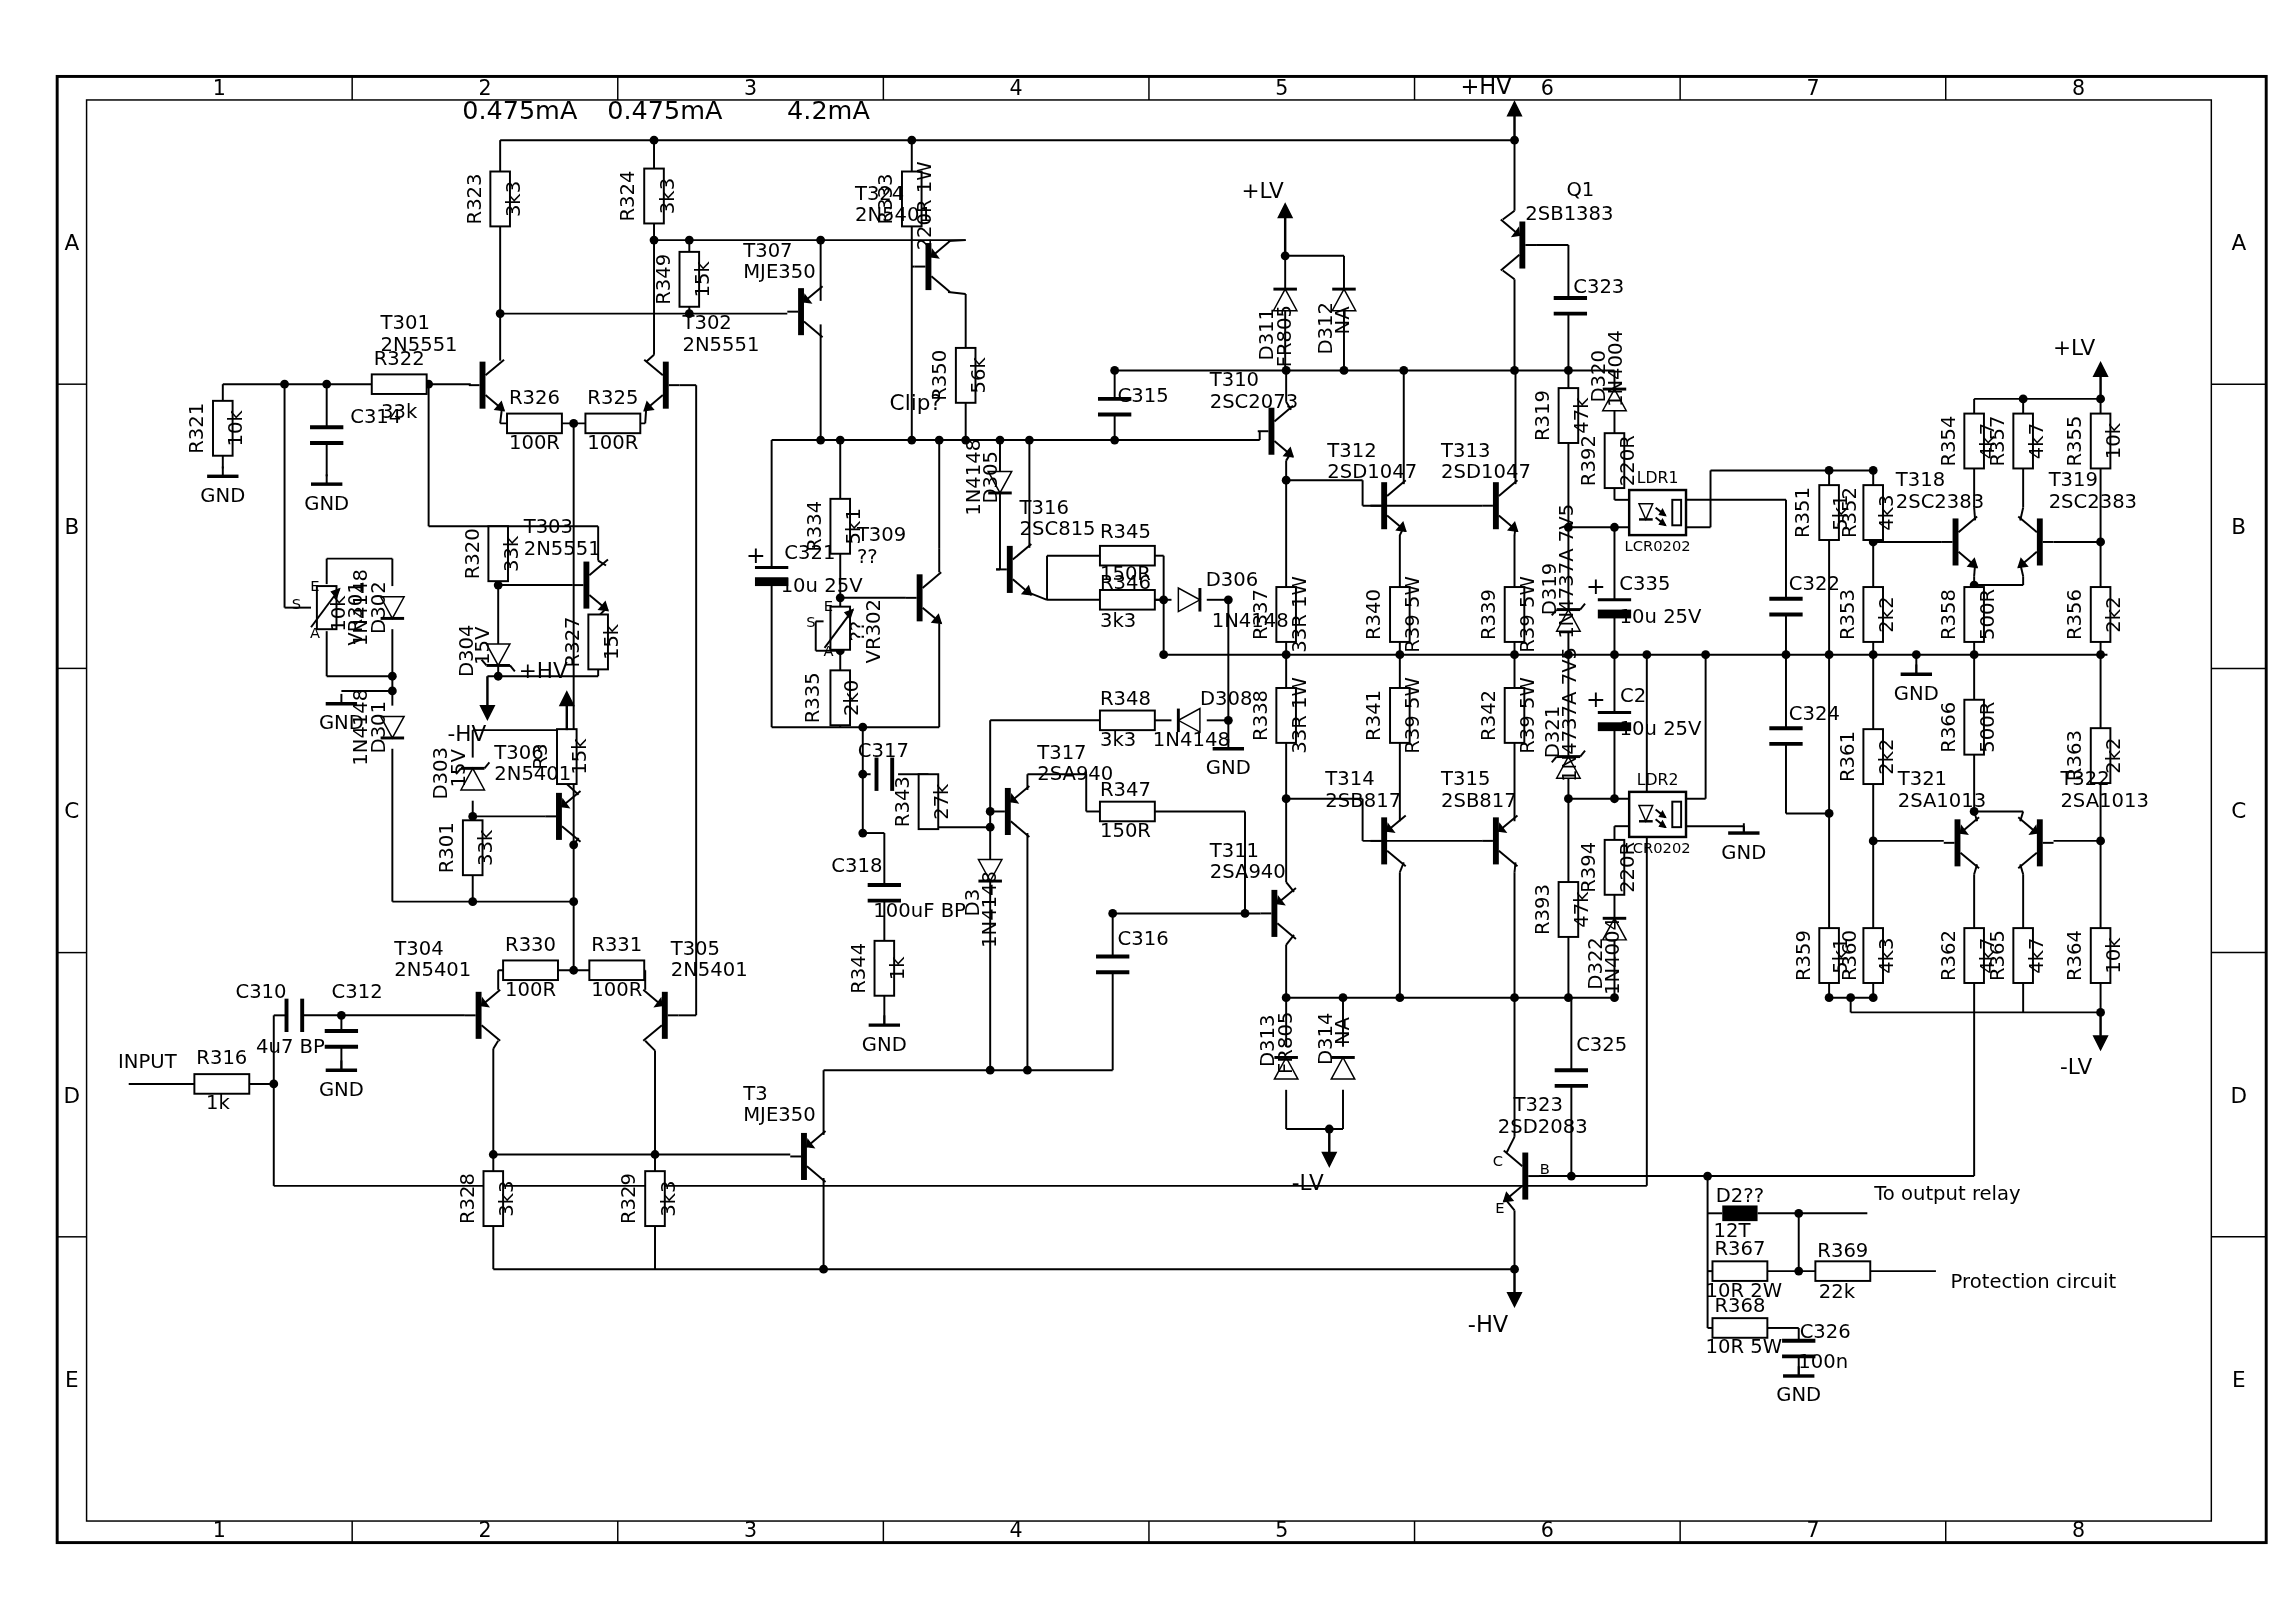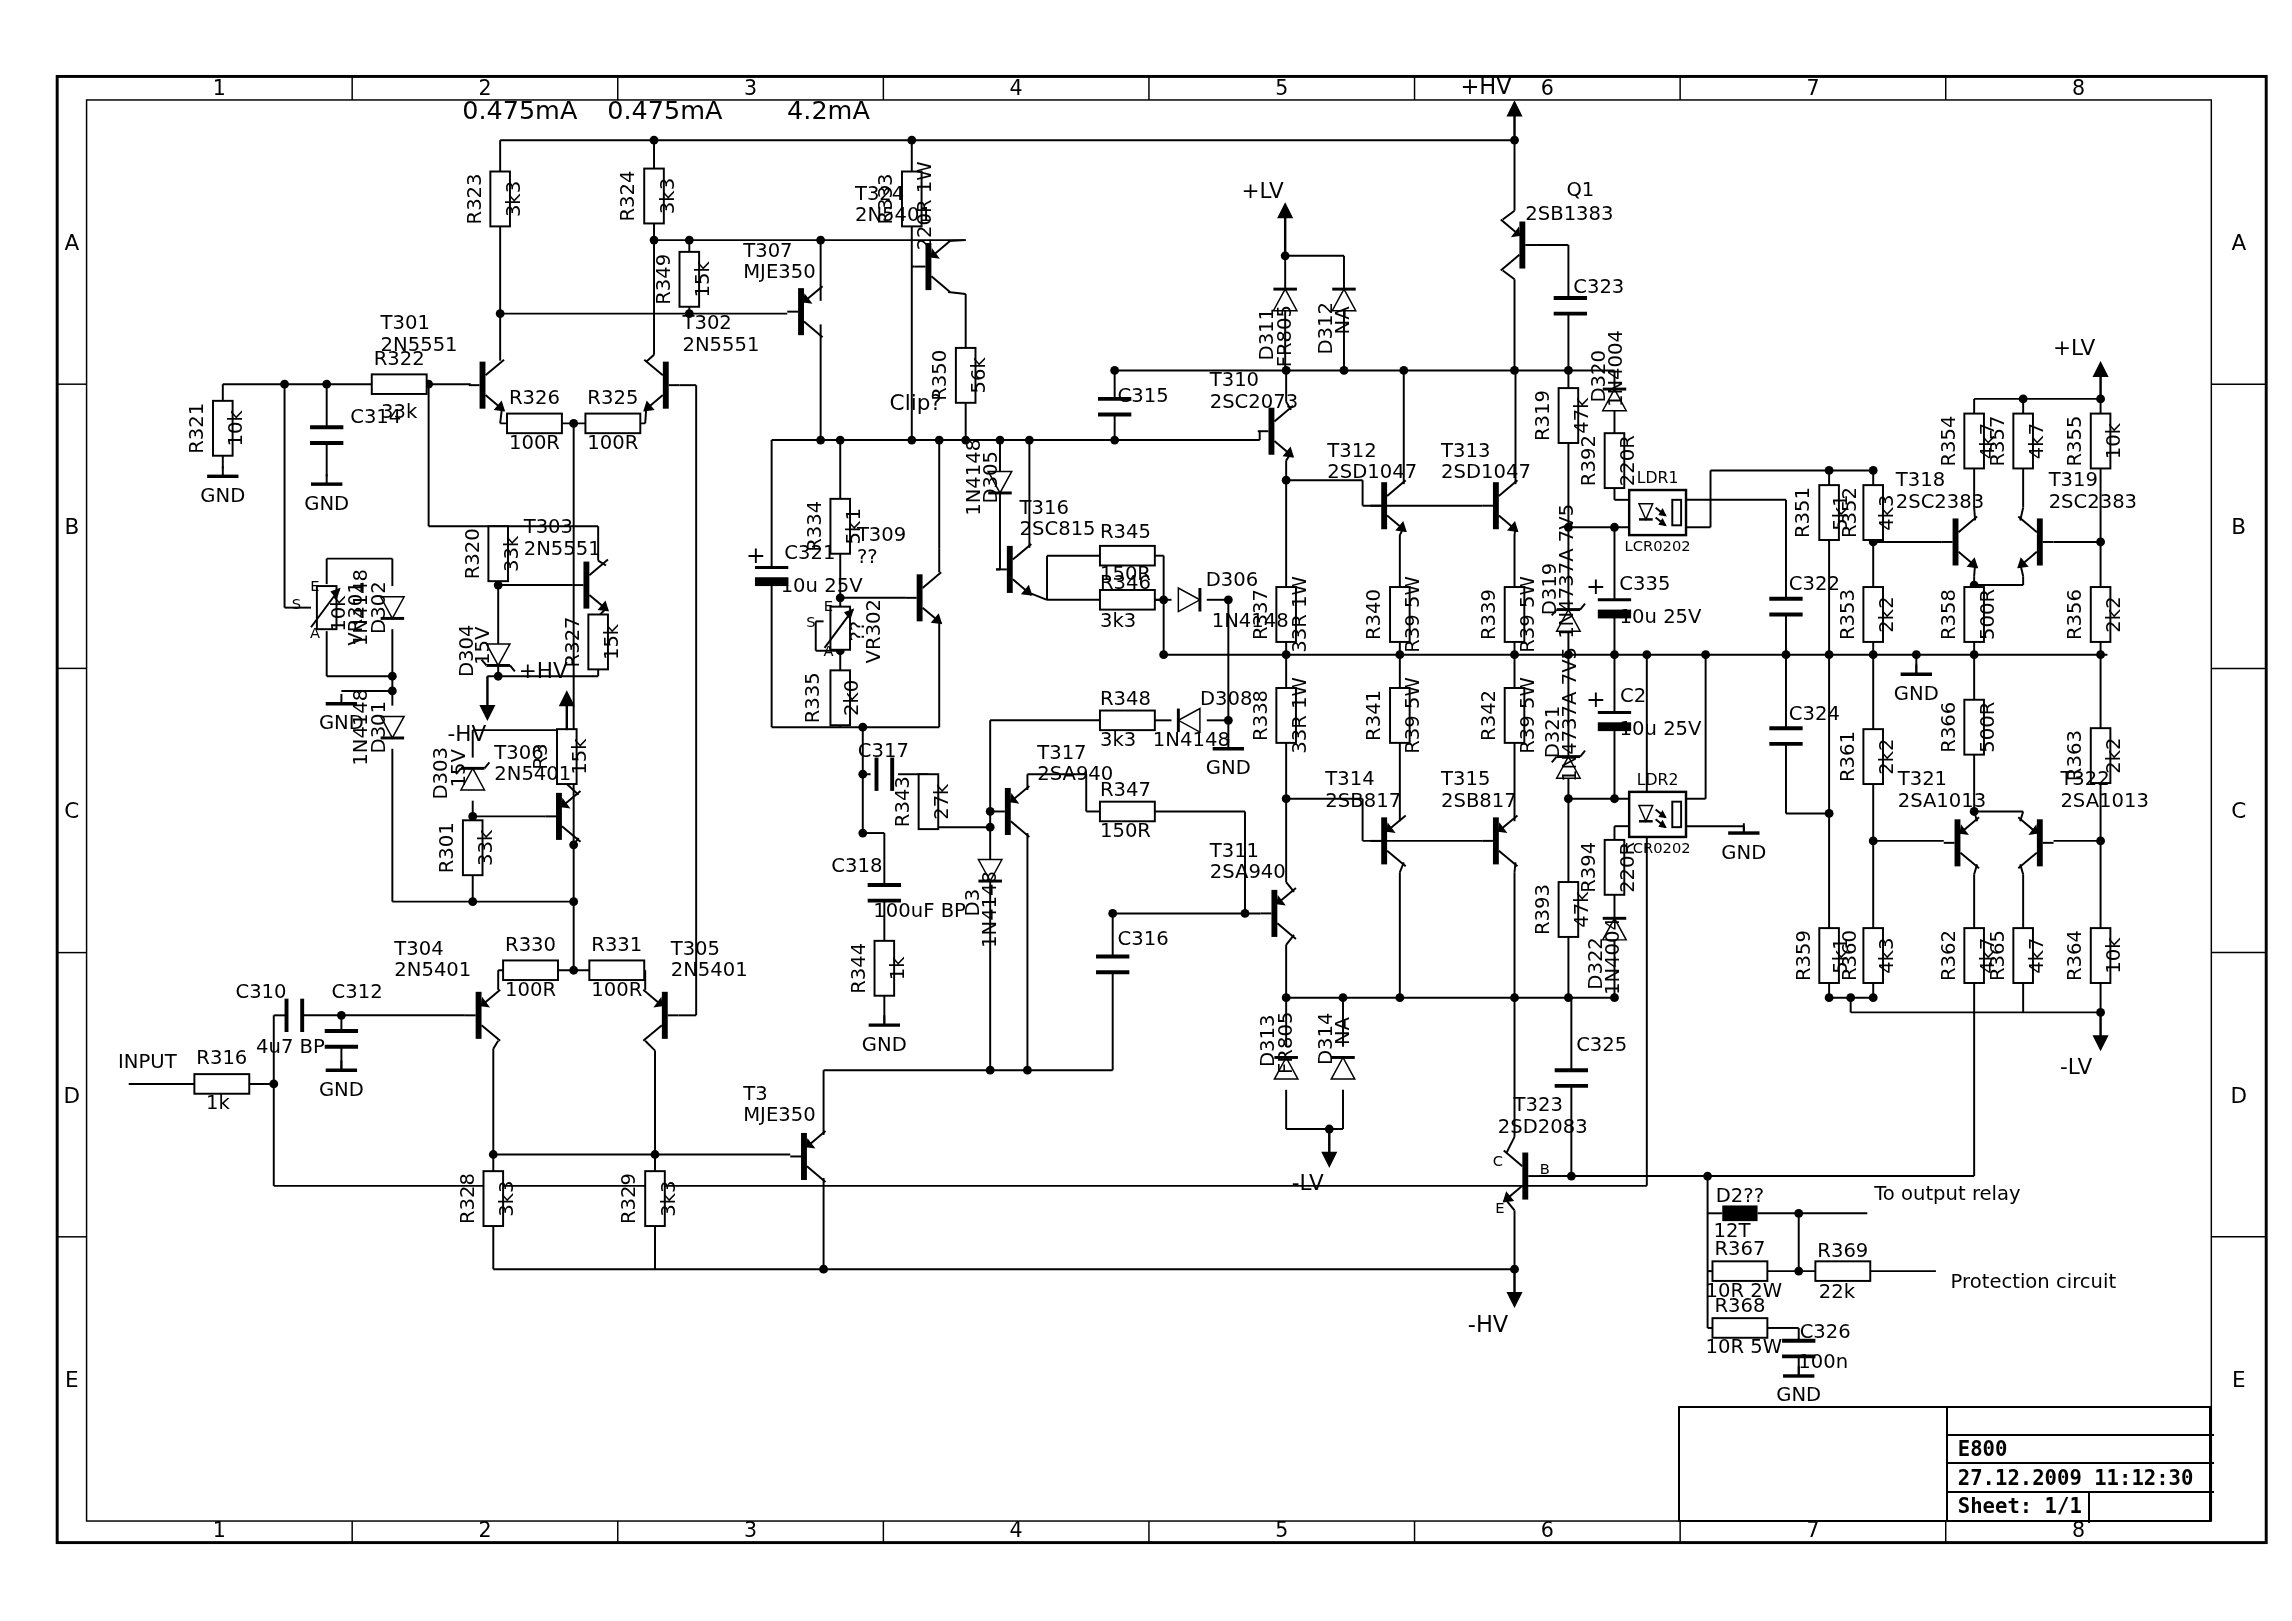--- a/index.html
+++ b/index.html
@@ -964,21 +964,14 @@
       <text x="845" y="623" fill="#000000" font-size="15" font-family="&quot;DejaVu Sans&quot;,sans-serif" text-anchor="middle" font-weight="normal">E</text>
       <text x="827" y="640" fill="#000000" font-size="15" font-family="&quot;DejaVu Sans&quot;,sans-serif" text-anchor="middle" font-weight="normal">S</text>
       <text x="845" y="669" fill="#000000" font-size="15" font-family="&quot;DejaVu Sans&quot;,sans-serif" text-anchor="middle" font-weight="normal">A</text>
       <text x="1691" y="493" fill="#000000" font-size="16" font-family="&quot;DejaVu Sans&quot;,sans-serif" text-anchor="middle" font-weight="normal">LDR1</text>
       <text x="1691" y="562" fill="#000000" font-size="15" font-family="&quot;DejaVu Sans&quot;,sans-serif" text-anchor="middle" font-weight="normal">LCR0202</text>
       <text x="1691" y="801" fill="#000000" font-size="16" font-family="&quot;DejaVu Sans&quot;,sans-serif" text-anchor="middle" font-weight="normal">LDR2</text>
       <text x="1691" y="870" fill="#000000" font-size="15" font-family="&quot;DejaVu Sans&quot;,sans-serif" text-anchor="middle" font-weight="normal">LCR0202</text>
       <text x="1775" y="1226" fill="#000000" font-size="20" font-family="&quot;DejaVu Sans&quot;,sans-serif" text-anchor="middle" font-weight="normal">D2??</text>
       <text x="1767" y="1262" fill="#000000" font-size="20" font-family="&quot;DejaVu Sans&quot;,sans-serif" text-anchor="middle" font-weight="normal">12T</text>
     </svg>
-  <div id="titleblock">
-    <div id="tb-left"></div>
-    <div class="tb-row" id="tb-r0"></div>
-    <div class="tb-row" id="tb-r1">E800</div>
-    <div class="tb-row" id="tb-r2">27.12.2009 11:12:30</div>
-    <div class="tb-row" id="tb-r3">Sheet: 1/1</div>
-  </div>
 </div>
 
 
 </body></html>

